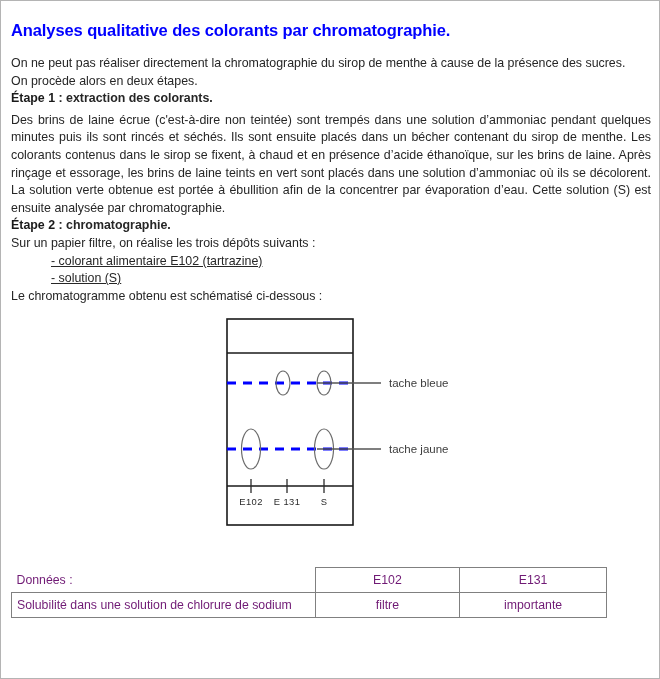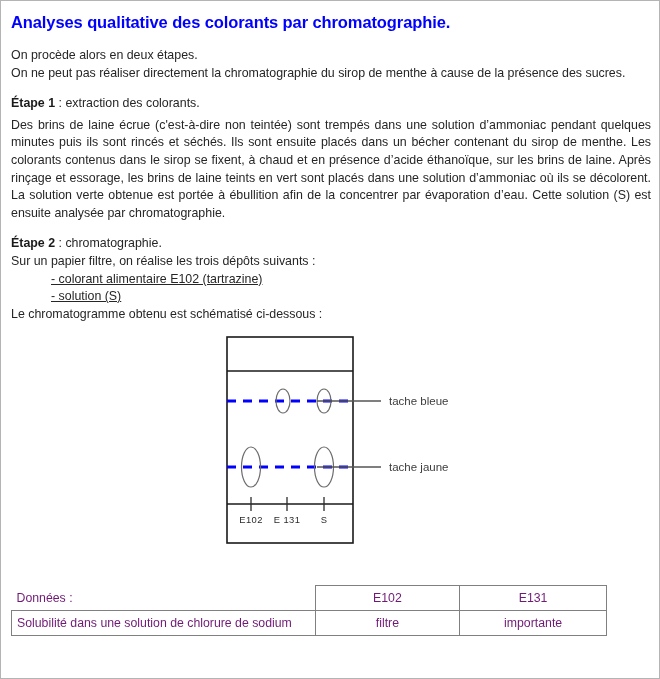--- a/index.html
+++ b/index.html
@@ -25,35 +25,35 @@
     top: 6px;
     width: 640px;
   }
 
   .doc-title {
     color: #0000ff;
     font-weight: bold;
     font-size: 16.5px;
     line-height: 22px;
     letter-spacing: -0.1px;
-    margin: 4px 0 0 0;
+    margin: 12px 0 0 0;
   }
 
   .body-text {
     color: #262626;
     font-size: 12.4px;
     line-height: 17.6px;
   }
   .para-intro {
     margin-top: 14px;
   }
   .para-intro div { white-space: nowrap; }
 
   .section-head {
-    margin-top: 13px;
+    font-weight: bold;
   }
   .section-head b { color: #1a1a1a; }
 
   .para-justified {
     text-align: justify;
     text-justify: inter-word;
     margin-top: 4px;
   }
 
   .bullet {
@@ -117,22 +117,22 @@
 </style>
 </head>
 <body>
 
 <div class="page">
   <div class="inner">
 
     <div class="doc-title">Analyses qualitative des colorants par chromatographie.</div>
 
     <div class="body-text para-intro">
+      <div>On ne peut pas réaliser directement la chromatographie du sirop de menthe à cause de la présence des sucres.</div>
       <div>On procède alors en deux étapes.</div>
-      <div>On ne peut pas réaliser directement la chromatographie du sirop de menthe à cause de la présence des sucres.</div>
     </div>
 
     <div class="body-text section-head">
       <b>Étape 1</b><span> : extraction des colorants.</span>
     </div>
 
     <div class="body-text para-justified">Des brins de laine écrue (c'est-à-dire non teintée) sont trempés dans une solution d’ammoniac pendant quelques minutes puis ils sont rincés et séchés. Ils sont ensuite placés dans un bécher contenant du sirop de menthe. Les colorants contenus dans le sirop se fixent, à chaud et en présence d’acide éthanoïque, sur les brins de laine. Après rinçage et essorage, les brins de laine teints en vert sont placés dans une solution d’ammoniac où ils se décolorent. La solution verte obtenue est portée à ébullition afin de la concentrer par évaporation d’eau. Cette solution (S) est ensuite analysée par chromatographie.</div>
 
     <div class="body-text section-head">
       <b>Étape 2</b><span> : chromatographie.</span>

